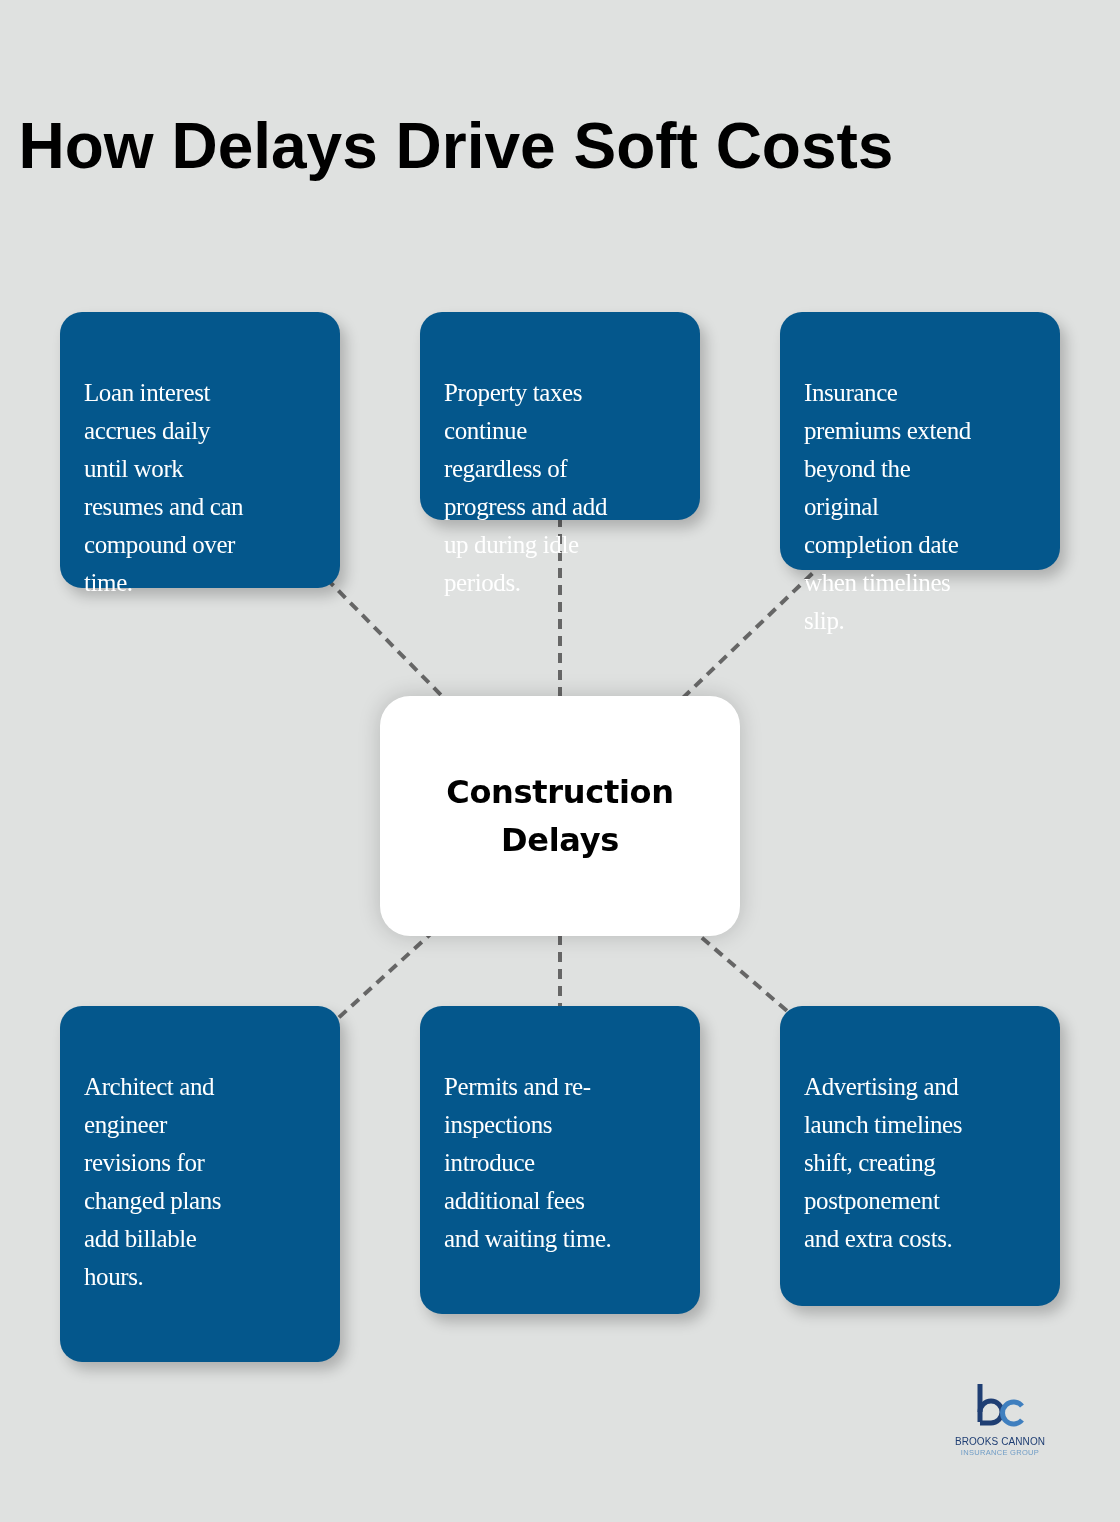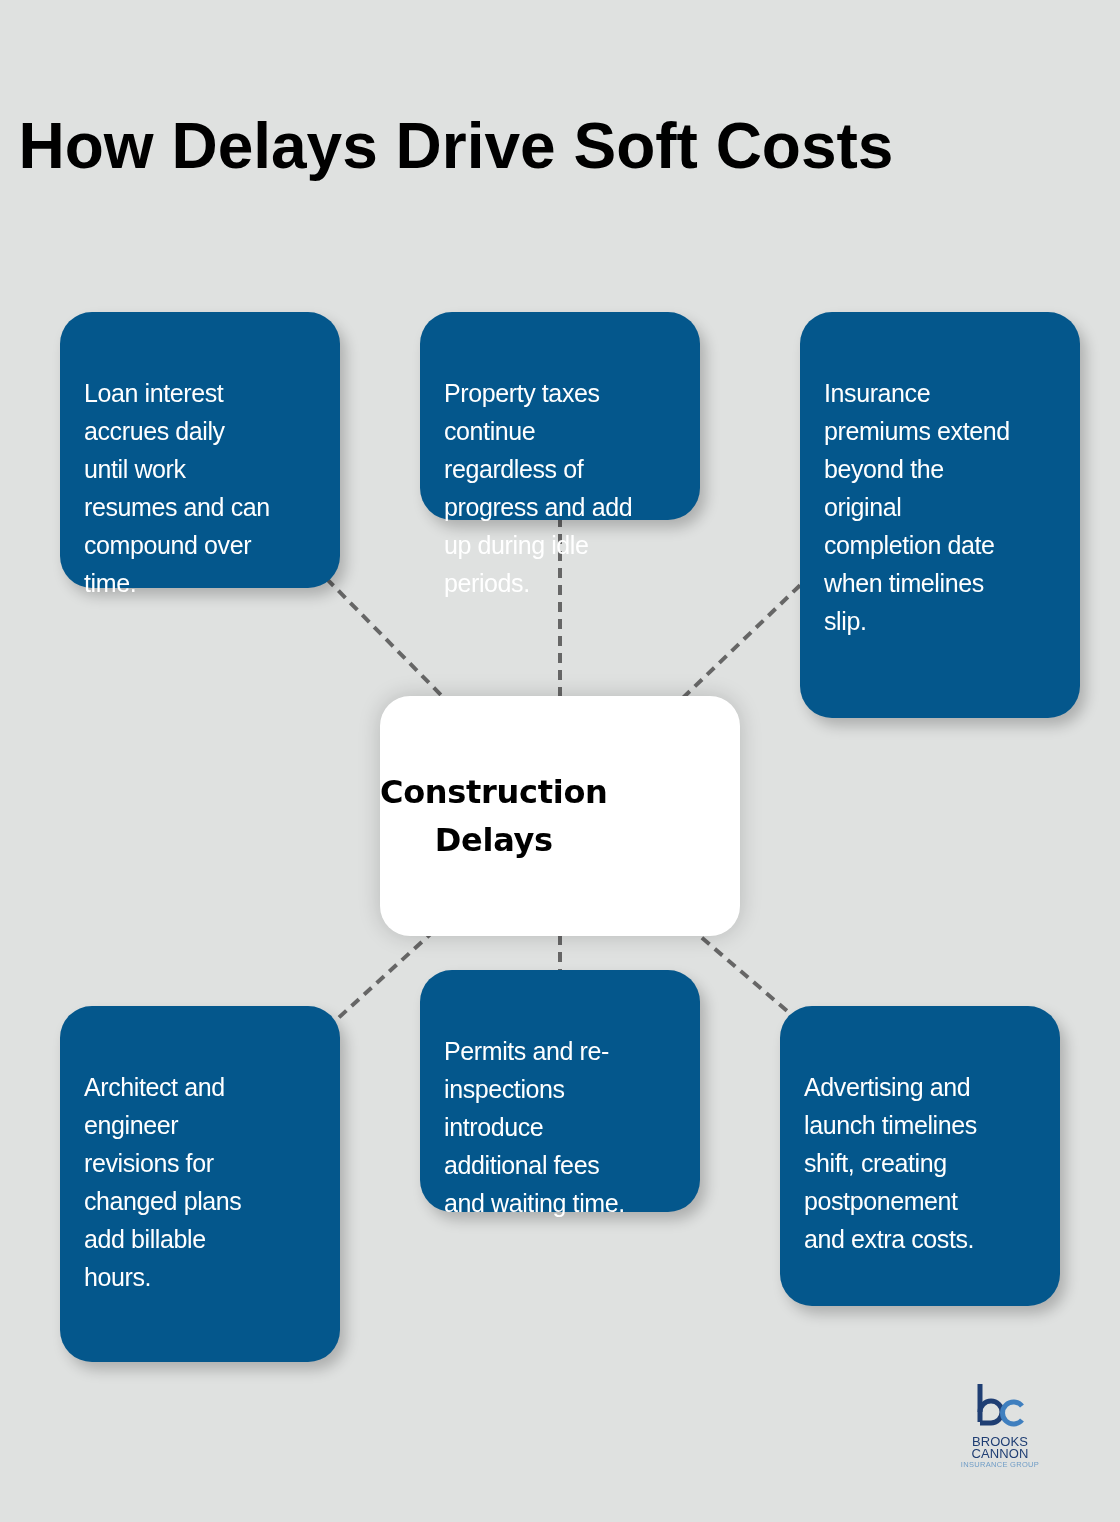--- a/index.html
+++ b/index.html
@@ -16,53 +16,53 @@
       font-family: "Liberation Sans", sans-serif;
       font-weight: 700; font-size: 64px; line-height: 84px;
       color: #000; margin: 0;
       letter-spacing: 0px;
     }
     svg.connectors { position: absolute; left: 0; top: 0; }
     .card {
       position: absolute;
       width: 280px;
       background: #04578c;
-      border-radius: 32px;
+      border-radius: 22px;
       box-shadow: 6px 8px 14px rgba(0,0,0,0.22);
       box-sizing: border-box;
       padding: 24px 18px 22px 24px;
       color: #ffffff;
-      font-family: Liberation Sans, sans-serif;
+      font-family: Liberation Serif, serif;
       font-size: 25px;
       line-height: 38px;
       letter-spacing: -0.4px;
       white-space: pre-line;
     }
     .center {
       position: absolute;
       left: 380px; top: 696px; width: 360px; height: 240px;
       background: #ffffff;
       border-radius: 30px;
       box-shadow: 0 0 22px rgba(0,0,0,0.18);
-      display: flex; align-items: center; 
+      display: flex; align-items: center; justify-content: center;
       text-align: center;
       font-family: "DejaVu Sans", sans-serif;
       font-weight: 700; font-size: 32px; line-height: 48px;
       color: #000;
       white-space: pre-line;
       letter-spacing: -0.3px;
     }
     .logo {
       position: absolute; left: 942px; top: 1382px; width: 116px; height: 80px;
       text-align: center;
     }
     .logo .mark { display: block; margin: 0 auto; }
     .logo .name {
       display: block; font-family: "Liberation Sans", sans-serif;
-      font-size: 13px; line-height: 12px; color: #1f3e73; letter-spacing: 0.1px;
+      font-size: 10px; line-height: 12px; color: #1f3e73; letter-spacing: 0.1px;
       margin-top: 2px;
     }
     .logo .sub {
       display: block; font-family: "Liberation Sans", sans-serif;
       font-size: 7.5px; line-height: 9px; color: #6f9cc6; letter-spacing: 0.3px;
     }
   </style>
 </head>
 <body>
 
@@ -88,21 +88,21 @@
 time.</span>
 </div>
 <div class="card" style="left:420px; top:312px; height:208px;">
   <span>Property taxes
 continue
 regardless of
 progress and add
 up during idle
 periods.</span>
 </div>
-<div class="card" style="left:800px; top:312px; height:406px;">
+<div class="card" style="left:780px; top:312px; height:258px;">
   <span>Insurance
 premiums extend
 beyond the
 original
 completion date
 when timelines
 slip.</span>
 </div>
 
 <div class="center">
@@ -111,21 +111,21 @@
 </div>
 
 <div class="card" style="left:60px; top:1006px; height:356px;">
   <span>Architect and
 engineer
 revisions for
 changed plans
 add billable
 hours.</span>
 </div>
-<div class="card" style="left:420px; top:970px; height:242px;">
+<div class="card" style="left:420px; top:1006px; height:308px;">
   <span>Permits and re-
 inspections
 introduce
 additional fees
 and waiting time.</span>
 </div>
 <div class="card" style="left:780px; top:1006px; height:300px;">
   <span>Advertising and
 launch timelines
 shift, creating

